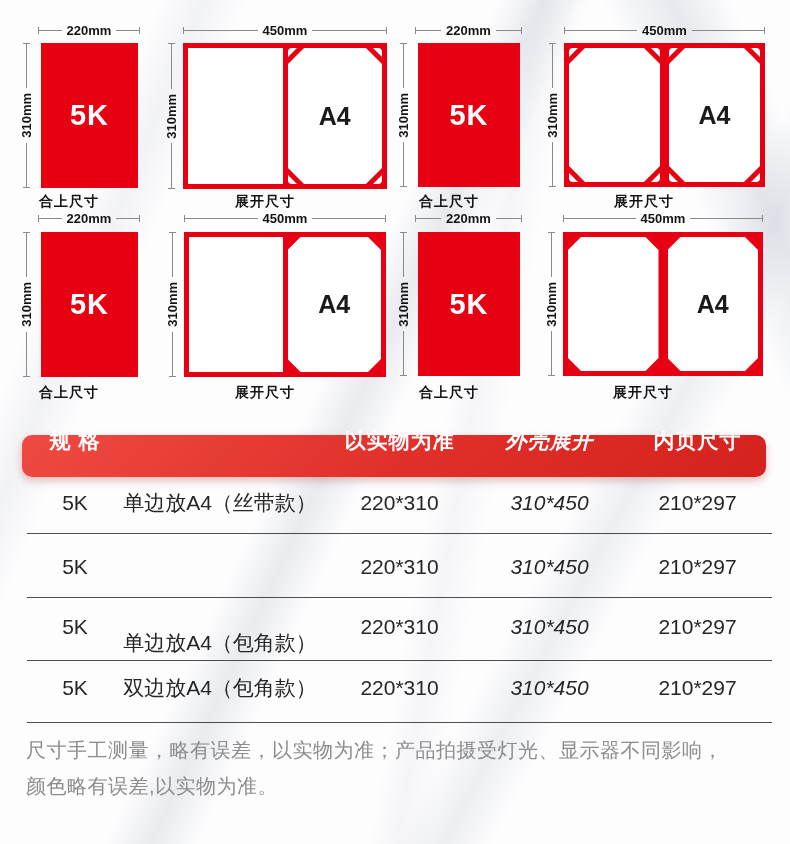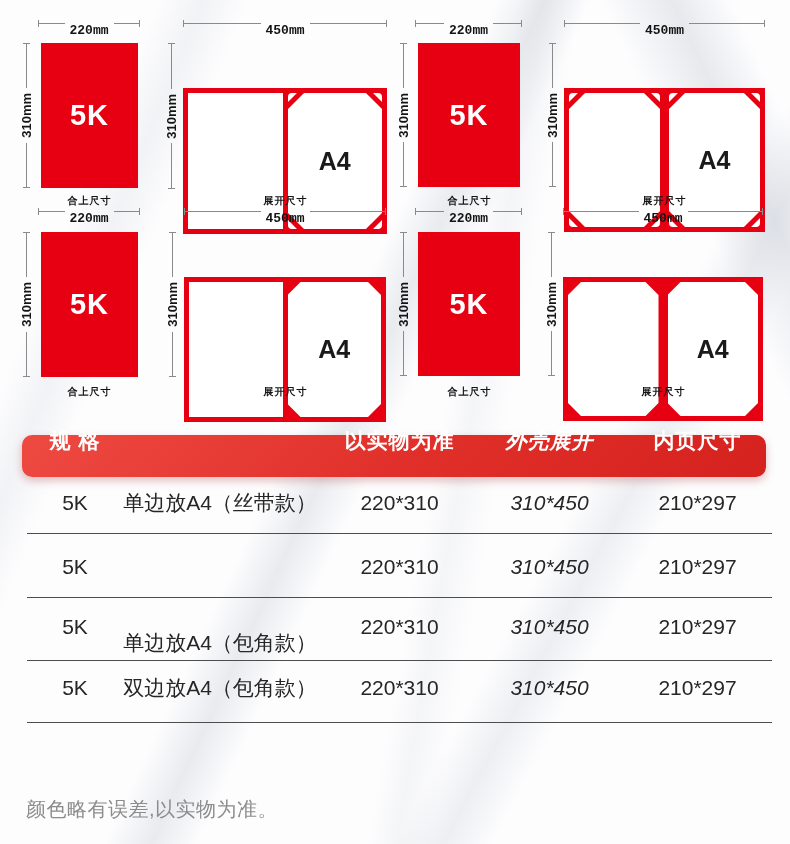--- a/index.html
+++ b/index.html
@@ -8,45 +8,45 @@
     position:relative;width:790px;height:844px;overflow:hidden;
     background-color:#fdfdfe;
     background-image:
       linear-gradient(115deg, transparent 42%, rgba(186,192,203,0.30) 46%, transparent 50%),
       linear-gradient(118deg, transparent 68%, rgba(186,192,203,0.24) 72%, transparent 76%),
       linear-gradient(112deg, transparent 14%, rgba(196,200,210,0.20) 18%, transparent 22%),
       linear-gradient(65deg,  transparent 84%, rgba(172,180,194,0.28) 90%, transparent 95%),
       linear-gradient(100deg, transparent 55%, rgba(200,204,212,0.16) 58%, transparent 62%);
   }
   
-  .dimh{position:absolute;display:flex;height:14px;font-family:Liberation Mono, monospace;}
+  .dimh{position:absolute;display:flex;align-items:center;height:14px;}
   .dimh .ln{flex:1;height:1px;background:#8a8a8a;position:relative;}
   .dimh .ln.l::before{content:"";position:absolute;left:0;top:-3px;width:1px;height:7px;background:#8a8a8a;}
   .dimh .ln.r::after{content:"";position:absolute;right:0;top:-3px;width:1px;height:7px;background:#8a8a8a;}
   .dimv{position:absolute;display:flex;flex-direction:column;align-items:center;width:16px;}
   .dimv .ln{flex:1;width:1px;background:#8a8a8a;position:relative;}
   .dimv .ln.t::before{content:"";position:absolute;top:0;left:-3px;width:7px;height:1px;background:#8a8a8a;}
   .dimv .ln.b::after{content:"";position:absolute;bottom:0;left:-3px;width:7px;height:1px;background:#8a8a8a;}
   .dlbl{font-size:13px;font-weight:bold;color:#141414;padding:0 5px;white-space:nowrap;}
   .dlbl.v{writing-mode:vertical-rl;transform:rotate(180deg);padding:5px 0;}
   
   .rect5k{position:absolute;background:#e60012;display:flex;align-items:center;justify-content:center;}
   .rect5k span{color:#fff;font-weight:bold;font-size:29px;letter-spacing:1px;}
-  .frame{position:absolute;background:#e60012;box-sizing:border-box;padding:5px;display:flex;gap:5px;margin-top:45px;}
+  .frame{position:absolute;background:#e60012;box-sizing:border-box;padding:5px;display:flex;gap:5px;}
   .frame.thick{gap:9px;}
   .panel{flex:1;background:#ffffff;position:relative;overflow:hidden;}
   .panel.round{border-radius:4px;}
   .panel.clip{clip-path:polygon(13px 0,calc(100% - 13px) 0,100% 13px,100% calc(100% - 13px),calc(100% - 13px) 100%,13px 100%,0 calc(100% - 13px),0 13px);}
   .a4{position:absolute;inset:0;display:flex;align-items:center;justify-content:center;font-size:25px;font-weight:bold;color:#1a1a1a;}
   .rb{position:absolute;width:26px;height:5px;background:#e60012;}
   .rb.tl{left:-7px;top:4px;transform:rotate(-45deg);}
   .rb.tr{right:-7px;top:4px;transform:rotate(45deg);}
   .rb.bl{left:-7px;bottom:4px;transform:rotate(45deg);}
   .rb.br{right:-7px;bottom:4px;transform:rotate(-45deg);}
-  .cap{position:absolute;font-size:10px;font-weight:bold;color:#141414;text-align:center;line-height:14px;letter-spacing:1px;}
+  .cap{position:absolute;font-size:14px;font-weight:bold;color:#141414;text-align:left;line-height:14px;letter-spacing:1px;}
   
   .hdrbar{position:absolute;left:22px;top:435px;width:744px;height:42px;border-radius:10px;
     background:linear-gradient(135deg,#ee4a42 0%,#e02e29 55%,#d6221e 100%);
     box-shadow:0 4px 9px rgba(160,30,30,0.28);}
   .hcell{position:absolute;top:430px;height:22px;line-height:22px;color:#ffffff;font-size:21px;font-weight:bold;text-align:center;letter-spacing:1px;white-space:nowrap;}
   .cell{position:absolute;height:30px;line-height:30px;color:#262626;font-size:21px;text-align:center;white-space:nowrap;}
   .c1{left:30px;width:90px;}
   .c2{left:100px;width:240px;}
   .c3{left:342px;width:115px;}
   .c4{left:492px;width:115px;font-style:italic;}
@@ -231,15 +231,16 @@
   <span class="cell c5" style="top:612px">210*297</span>
   <div class="rowline" style="top:660px"></div>
 
   <span class="cell c1" style="top:673px">5K</span>
   <span class="cell c2" style="top:673px">双边放A4（包角款）</span>
   <span class="cell c3" style="top:673px">220*310</span>
   <span class="cell c4" style="top:673px">310*450</span>
   <span class="cell c5" style="top:673px">210*297</span>
   <div class="rowline" style="top:722px"></div>
 
-  <div class="foot" style="top:796px">颜色略有误差,以实物为准。</div>
+  <div class="foot" style="top:737px">尺寸手工测量，略有误差，以实物为准；产品拍摄受灯光、显示器不同影响，</div>
+  <div class="foot" style="top:773px">颜色略有误差,以实物为准。</div>
 
 </div>
 
 </body></html>

